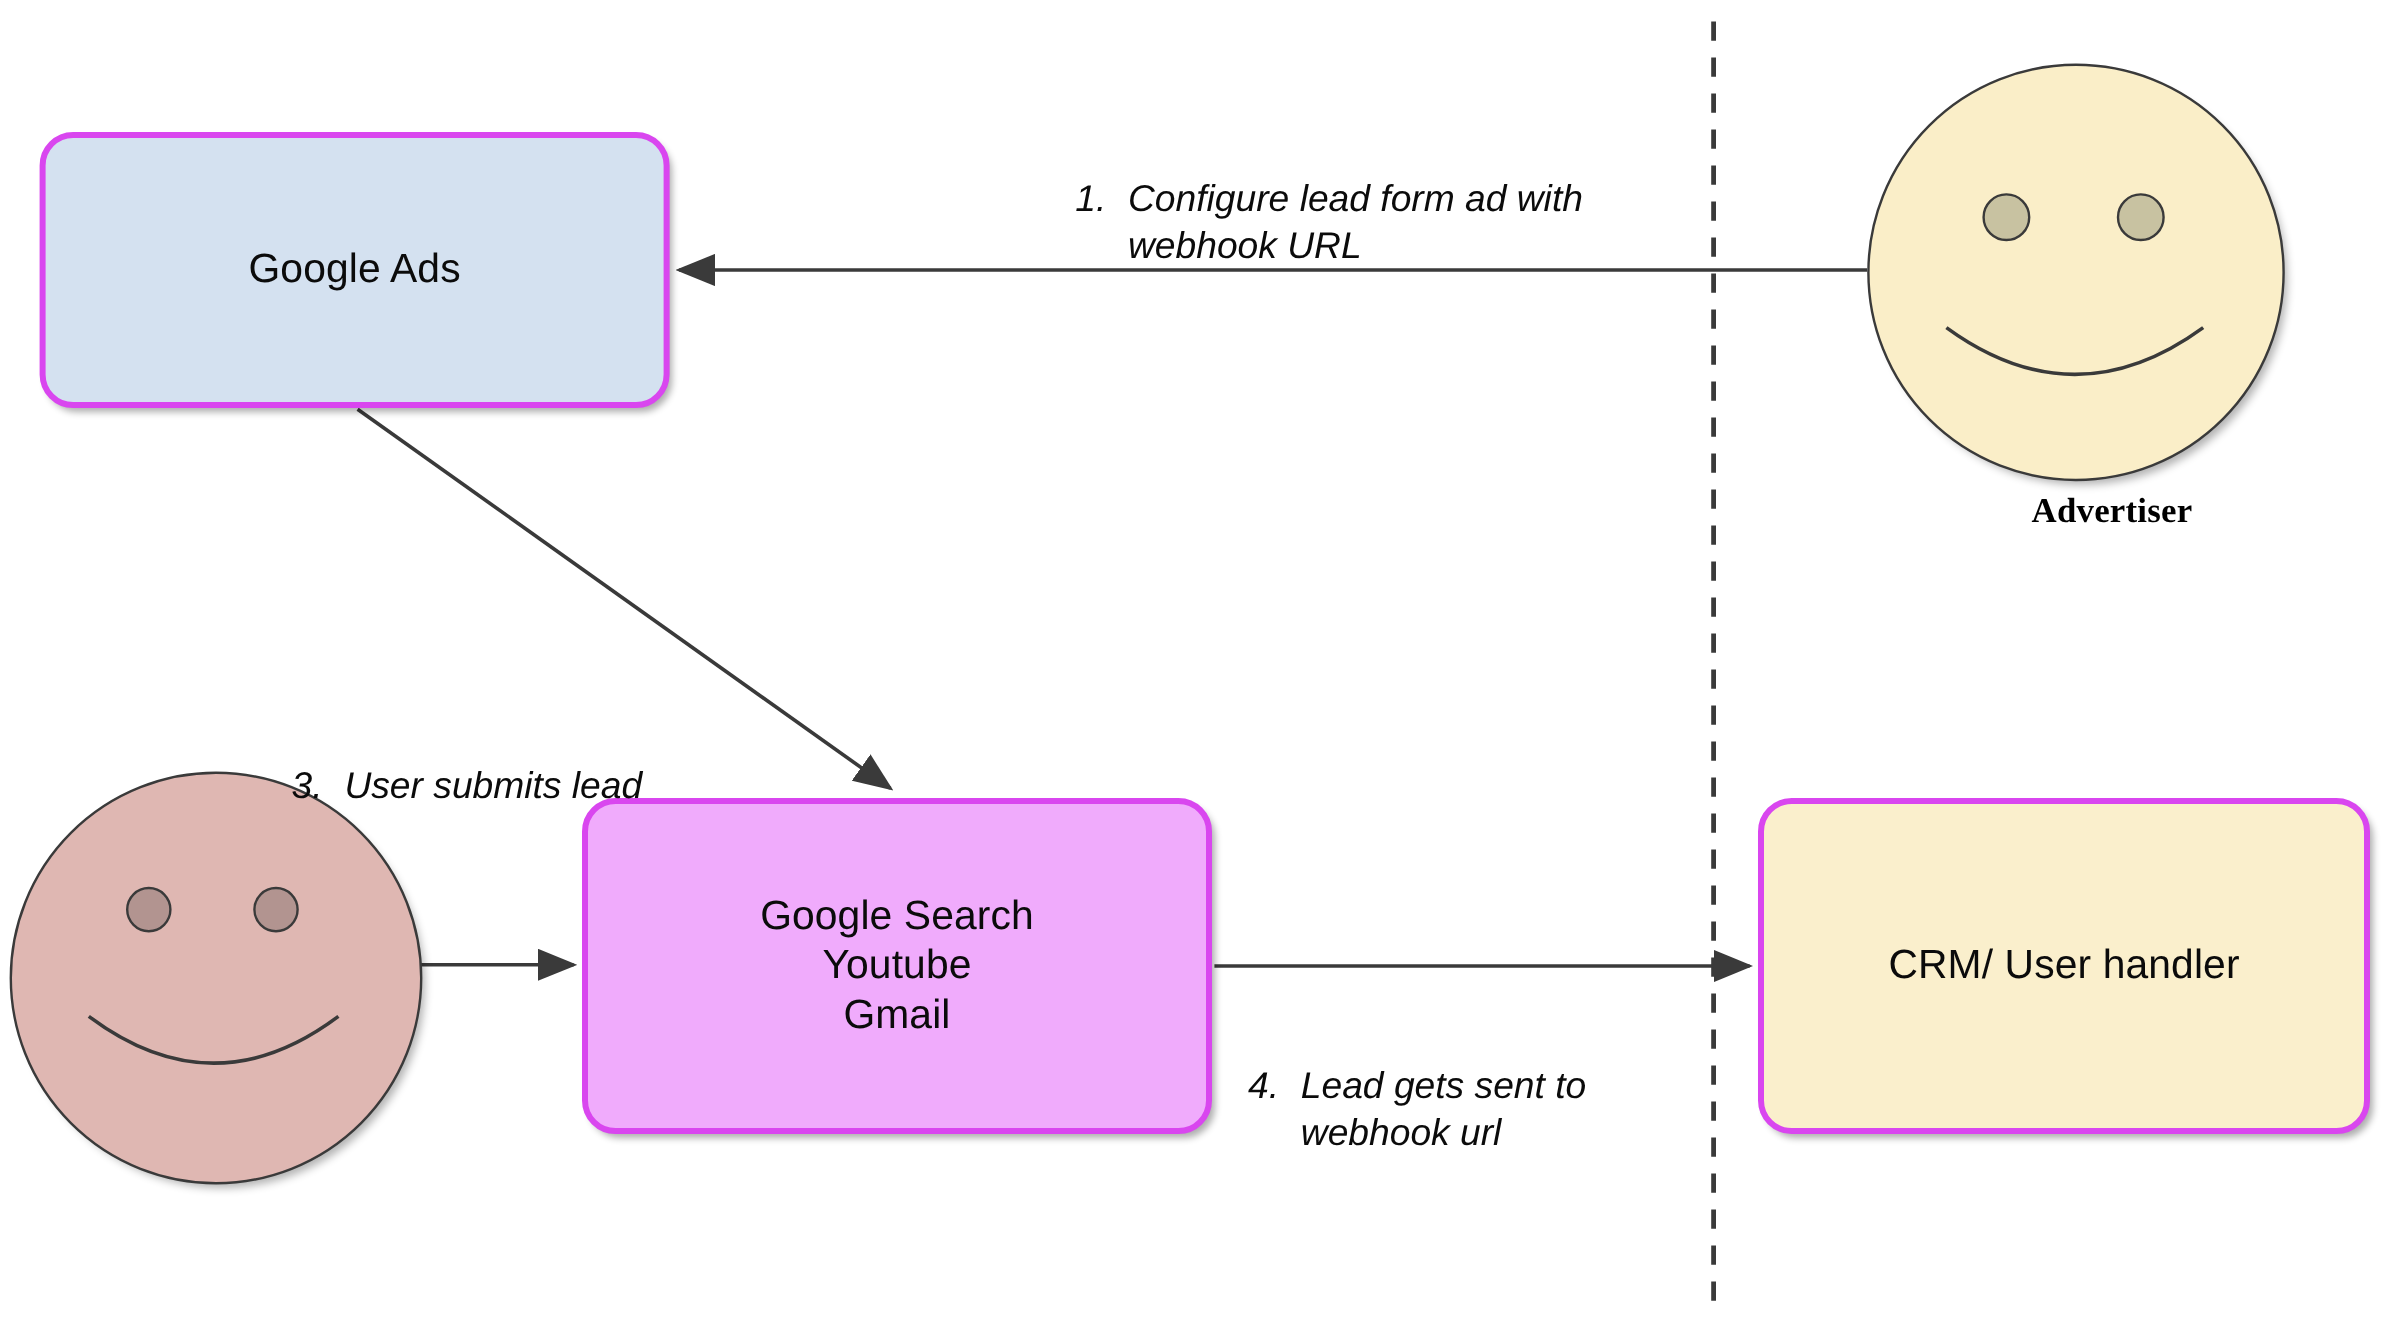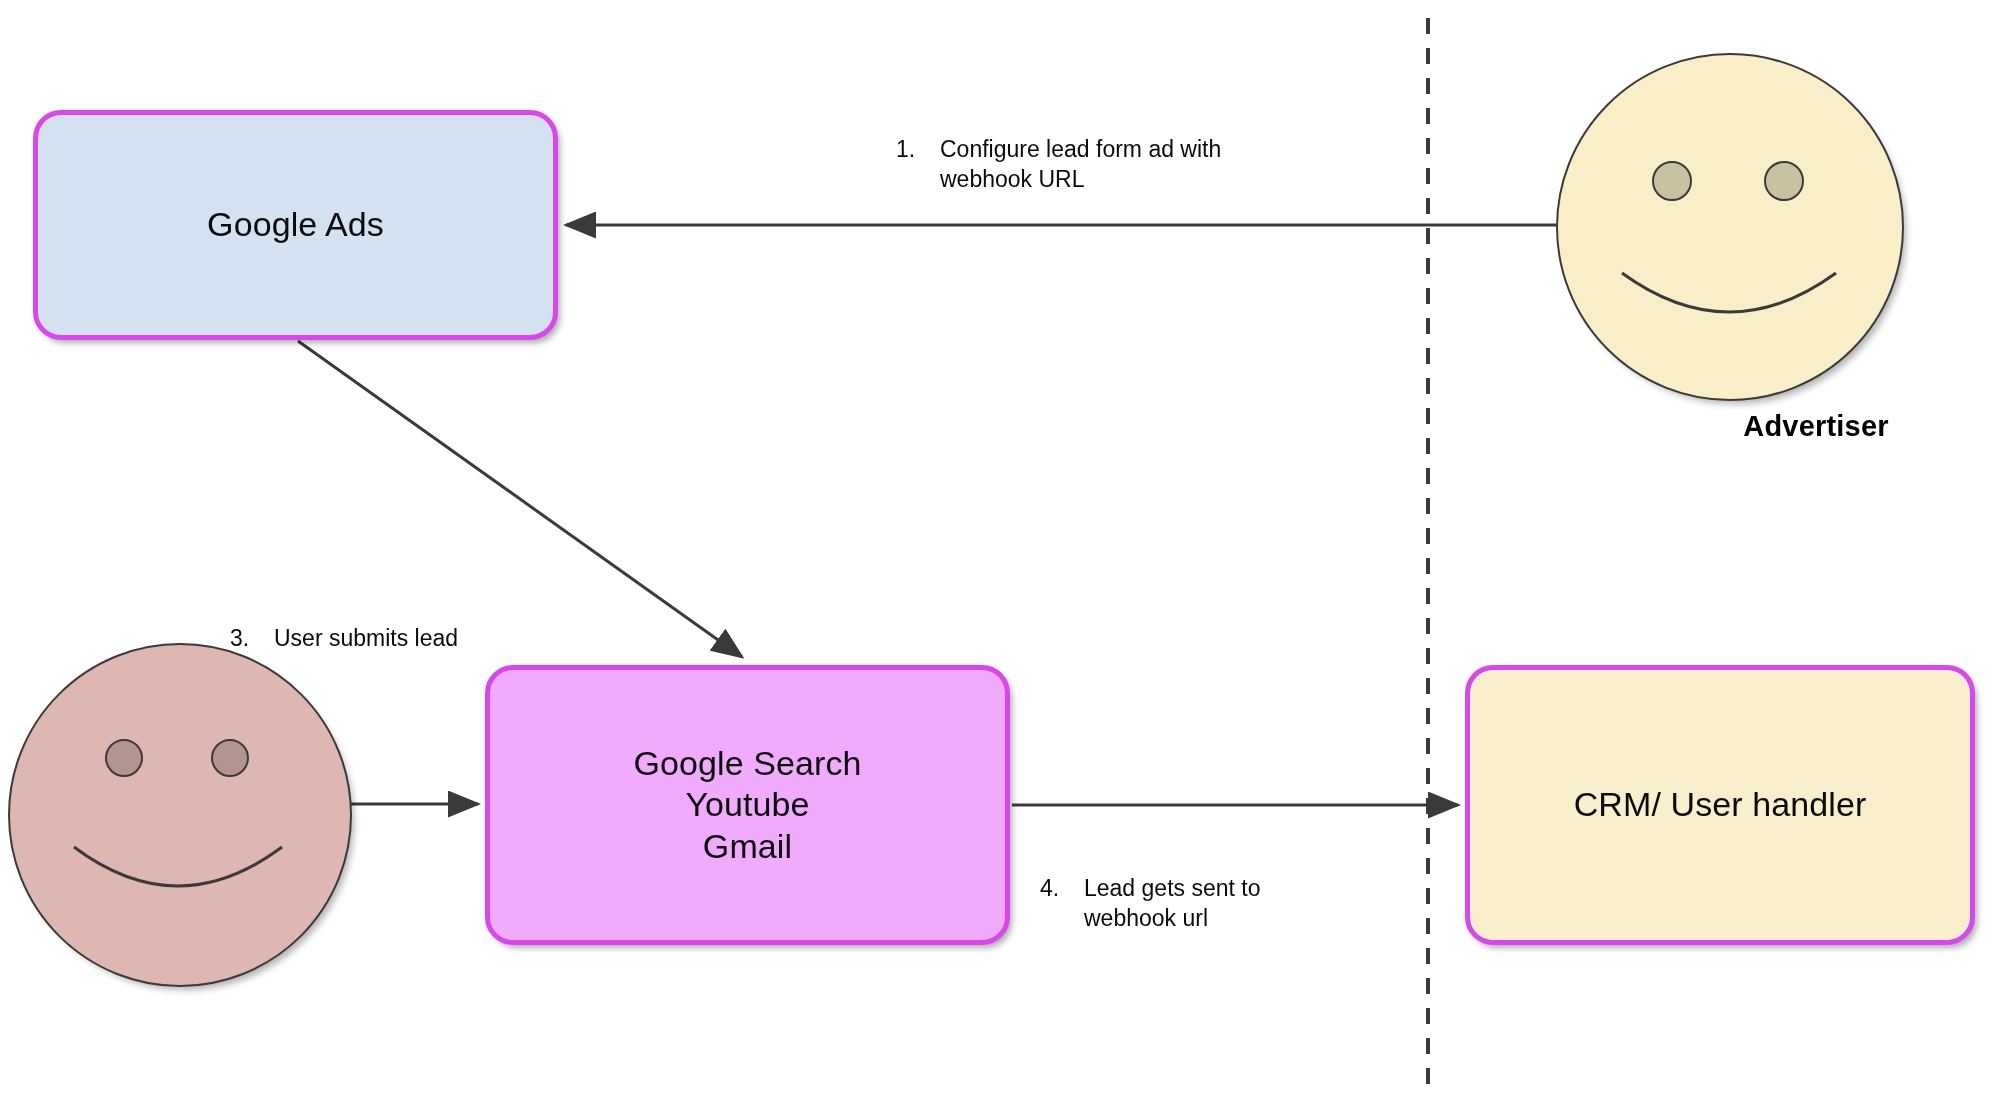--- a/index.html
+++ b/index.html
@@ -66,24 +66,25 @@
   .facecaption {
     position: absolute;
     text-align: center;
     font-size: 29px;
     font-weight: bold;
     color: #000000;
     letter-spacing: 0.2px;
   }
   .steplabel {
     position: absolute;
-    font-size: 23px;
+    font-size: 31px;
     color: #0b0b0b;
     line-height: 1.28;
     white-space: pre-line;
+    font-style: italic;
   }
   .steplabel .num {
     display: inline-block;
     min-width: 44px;
   }
   .steplabel .body {
     display: inline-block;
     vertical-align: top;
   }
 </style>
@@ -125,38 +126,38 @@
   </div>
 
   <div class="node" style="left:1556px; top:53px; width:344px; height:344px;">
     <div class="face" style="left:0; top:0; width:344px; height:344px; background:#faeec8;"></div>
     <div class="eye" style="left:96px; top:108px; width:40px; height:40px; background:#c8c2a1;"></div>
     <div class="eye" style="left:208px; top:108px; width:40px; height:40px; background:#c8c2a1;"></div>
     <svg class="smile" style="left:62px; top:200px;" width="222" height="80" viewBox="0 0 222 80" xmlns="http://www.w3.org/2000/svg">
       <path d="M4,20 Q111,98 218,20" fill="none" stroke="#3a3a3a" stroke-width="3"></path>
     </svg>
   </div>
-  <div class="facecaption" style="left:1644px; top:410px; width:344px;">Advertiser</div>
+  <div class="facecaption" style="left:1588px; top:410px; width:344px;font-family:Liberation Serif, serif;">Advertiser</div>
 
   <div class="node" style="left:8px; top:643px; width:340px; height:340px;">
     <div class="face" style="left:0; top:0; width:340px; height:340px; background:#dfb7b2;"></div>
     <div class="eye" style="left:97px; top:96px; width:38px; height:38px; background:#b29490;"></div>
     <div class="eye" style="left:203px; top:96px; width:38px; height:38px; background:#b29490;"></div>
     <svg class="smile" style="left:62px; top:186px;" width="216" height="80" viewBox="0 0 216 80" xmlns="http://www.w3.org/2000/svg">
       <path d="M4,18 Q108,96 212,18" fill="none" stroke="#3a3a3a" stroke-width="3"></path>
     </svg>
   </div>
 
   <div class="steplabel" style="left:896px; top:106px; width:520px;">
     <span class="num">1.</span><span class="body">Configure lead form ad with
 webhook URL</span>
   </div>
 
 
-  <div class="steplabel" style="left:230px; top:595px; width:420px;">
+  <div class="steplabel" style="left:243px; top:595px; width:420px;">
     <span class="num">3.</span><span class="body">User submits lead</span>
   </div>
 
   <div class="steplabel" style="left:1040px; top:845px; width:400px;">
     <span class="num">4.</span><span class="body">Lead gets sent to
 webhook url</span>
   </div>
 
 </div>
 

